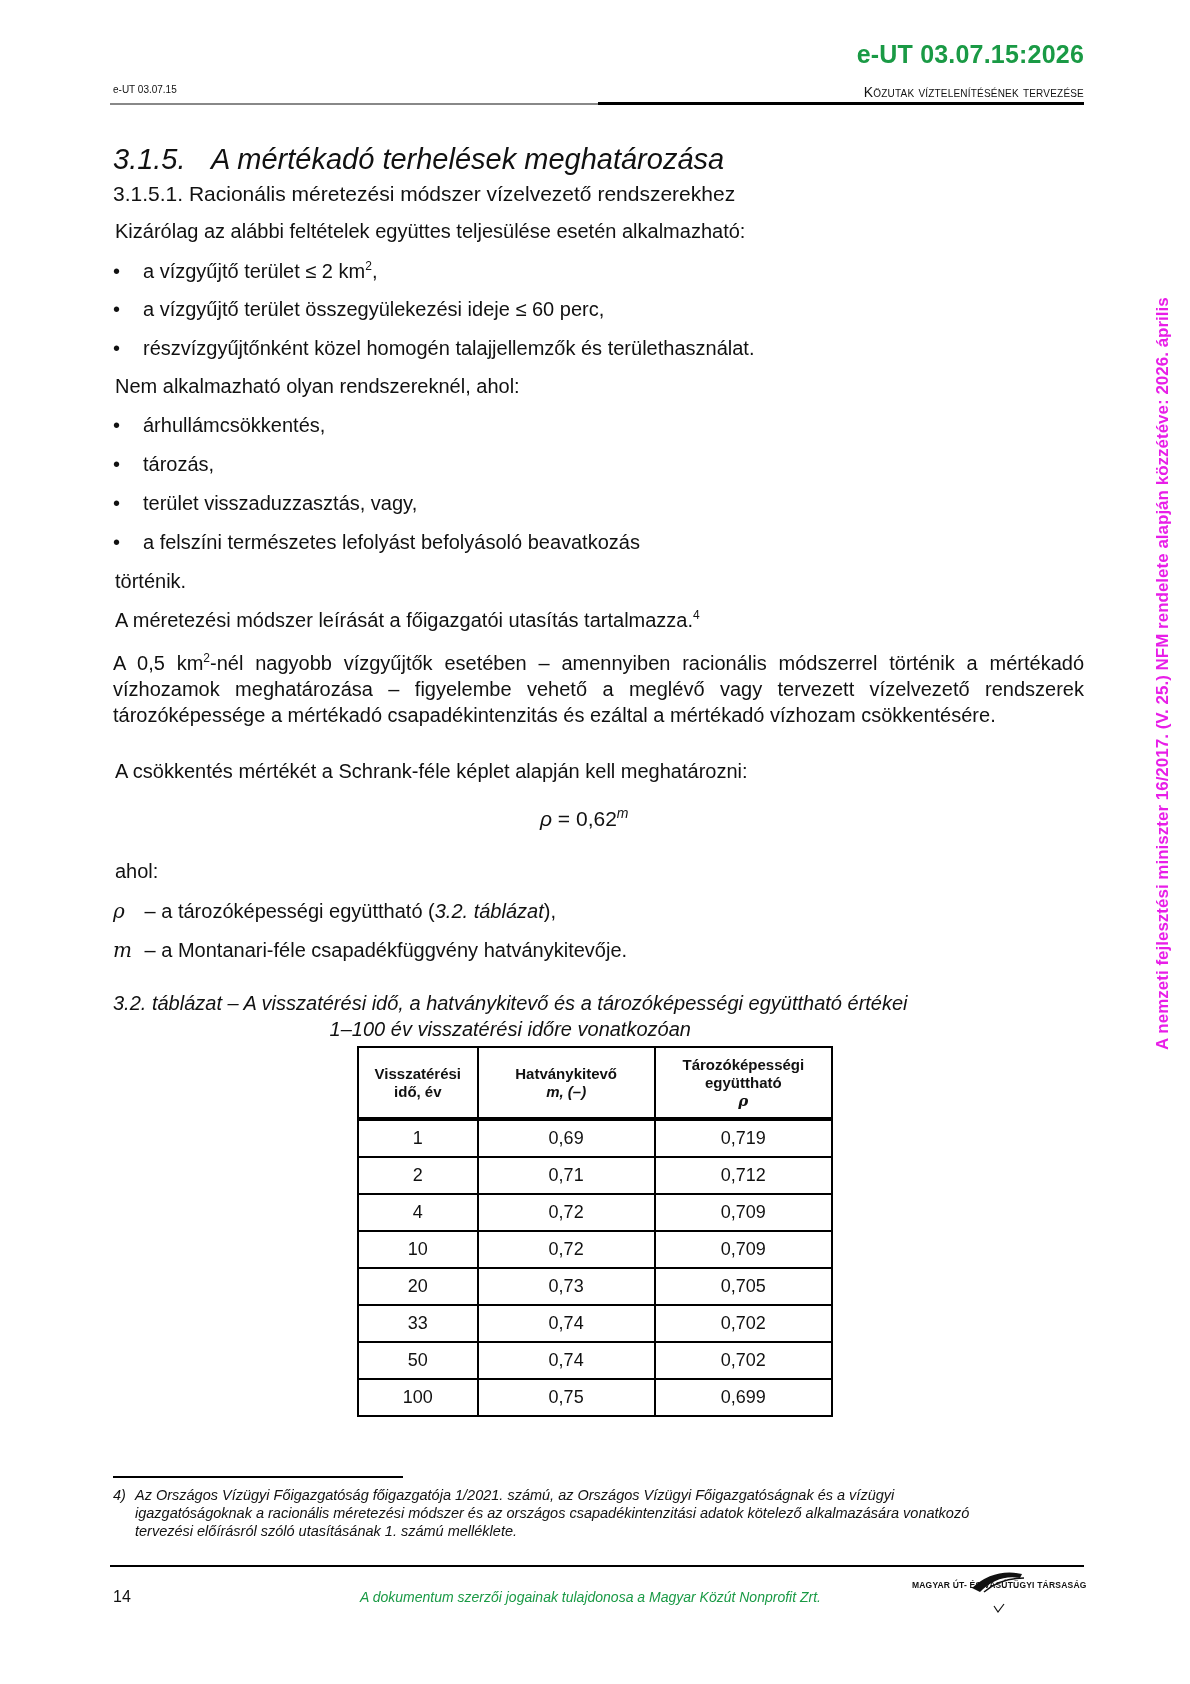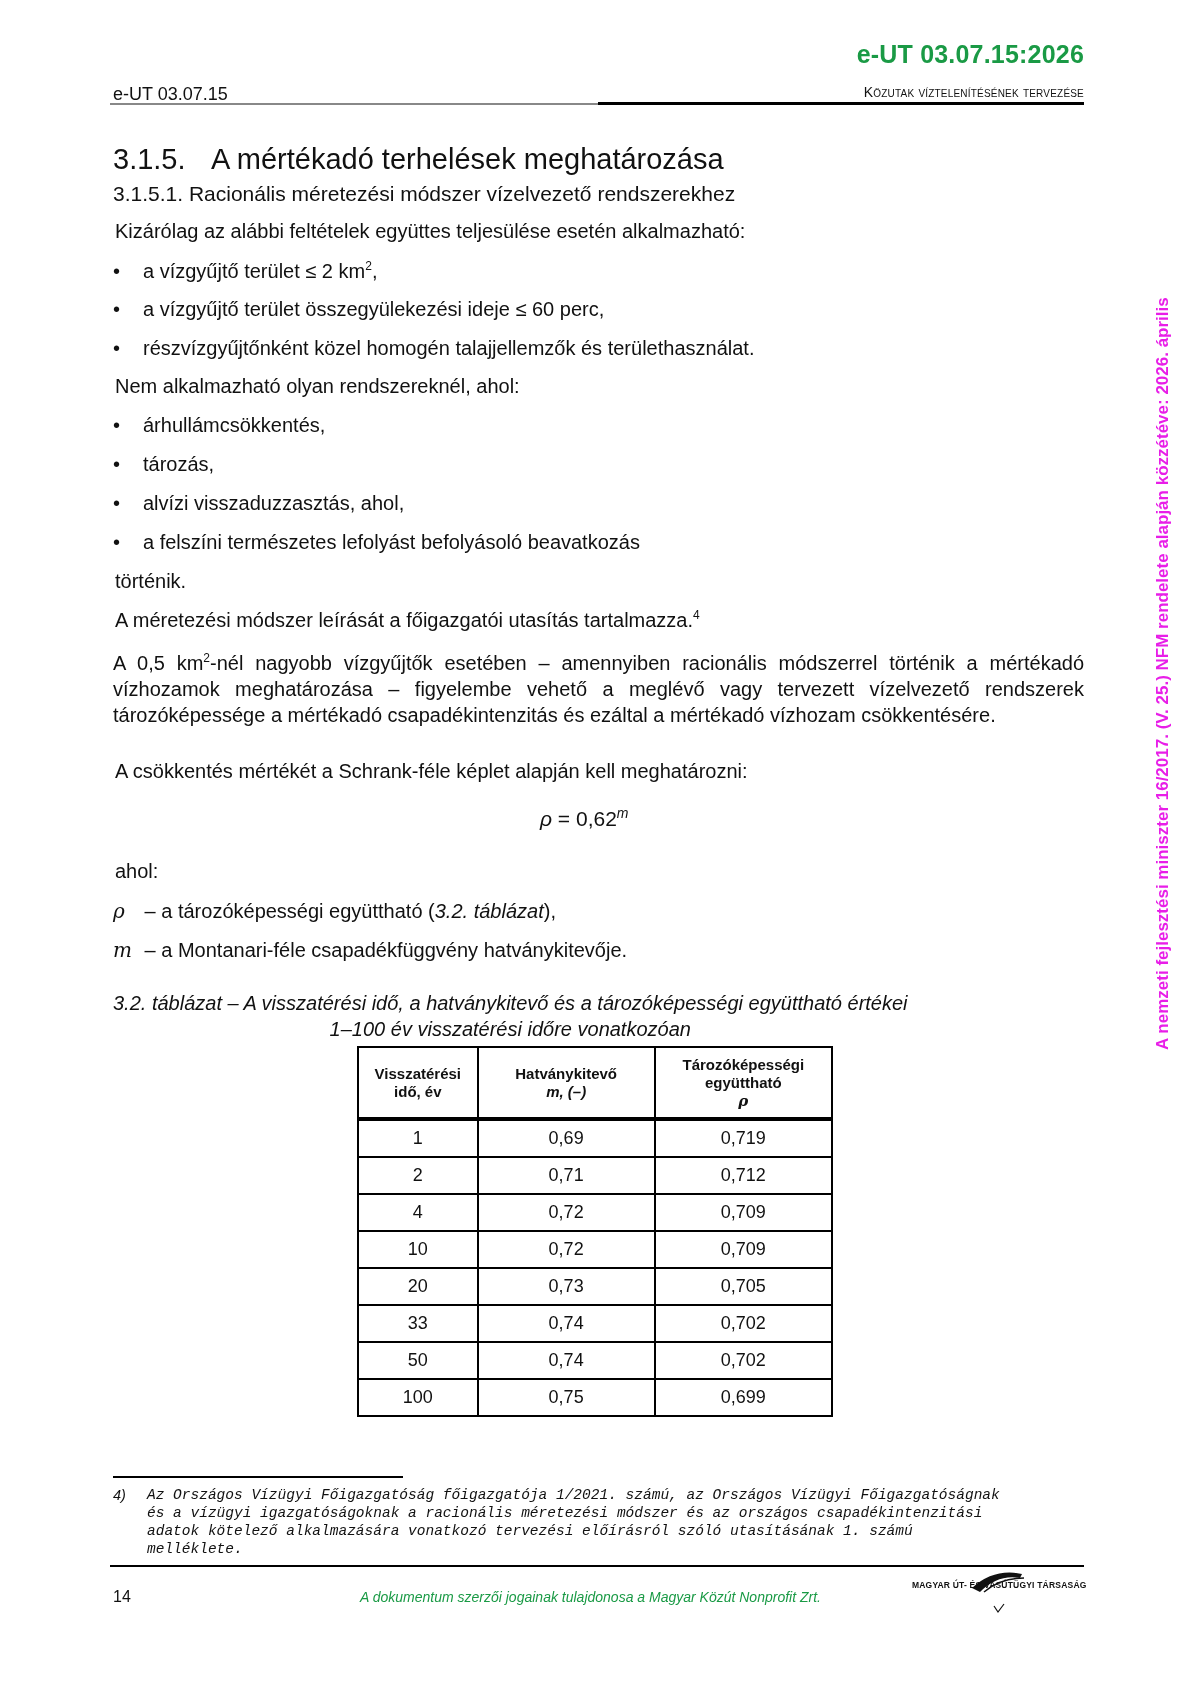--- a/index.html
+++ b/index.html
@@ -1,44 +1,44 @@
 <!DOCTYPE html>
 <html><head>
 <meta charset="utf-8">
 <style>
   html, body { margin:0; padding:0; background:#ffffff; }
   body { width:1190px; height:1684px; position:relative; overflow:hidden;
          font-family:"Liberation Sans", sans-serif; color:#111; }
   .abs { position:absolute; }
   .doc-code { right:106px; top:40px; font-size:25px; font-weight:bold; color:#1a9a45; letter-spacing:0.2px; }
-  .hdr-left { left:113px; top:84px; font-size:18px; }
+  .hdr-left { left:113px; top:84px; font-size:10px; }
   .hdr-right { right:106px; top:84px; font-size:14px; font-variant:small-caps; letter-spacing:0.2px; }
   .hdr-rule-l { left:110px; top:103px; width:488px; height:2px; background:#888; }
   .hdr-rule-r { left:598px; top:102px; width:486px; height:3px; background:#000; }
-  .h3 { left:113px; top:143px; font-size:29px; white-space:nowrap; }
+  .h3 { left:113px; top:143px; font-size:29px; font-style:italic; white-space:nowrap; }
   .h3 .num { display:inline-block; width:98px; }
   .h4 { left:113px; top:182px; font-size:21px; white-space:nowrap; }
   .p { left:115px; font-size:20px; white-space:nowrap; }
   .bullet { left:113px; font-size:20px; white-space:nowrap; }
   .bullet .dot { display:inline-block; width:30px; }
   .para { left:113px; width:971px; font-size:20px; line-height:26px; text-align:justify; }
   .formula { left:540px; top:805px; font-family:Liberation Sans, sans-serif; font-size:21px; font-style:normal; }
   .formula i { font-style:italic; }
   .formula sup { font-size:14px; font-style:italic; }
   .defn { left:113px; font-size:20px; white-space:nowrap; }
   .defn .sym { font-family:"DejaVu Serif", serif; font-style:italic; display:inline-block; width:26px; }
   .caption { left:113px; top:990px; font-size:20px; font-style:italic; line-height:26px;text-align:center; }
   table.t { position:absolute; left:357px; top:1046px; width:476px; border-collapse:collapse; font-size:18px; }
   table.t th, table.t td { border:2px solid #000; text-align:center; }
   table.t th { font-size:15px; font-weight:bold; height:67px; line-height:18px; border-bottom:4px solid #000; }
   table.t td { height:33px; }
   .fn-rule { left:113px; top:1476px; width:290px; height:2px; background:#000; }
   .fn { left:113px; top:1486px; font-size:14.5px; font-style:italic; line-height:18px; width:900px; }
   .fn .fnum { position:absolute; left:0; top:0; }
-  .fn .fbody { margin-left:34px; display:block;font-family:Liberation Mono, monospace; }
+  .fn .fbody { margin-left:22px; display:block; }
   .ft-rule { left:110px; top:1565px; width:974px; height:2px; background:#000; }
   .page-num { left:113px; top:1588px; font-size:16px; }
   .copyright { left:360px; top:1589px; font-size:14px; font-style:italic; color:#1a9a45; }
   .logo { left:912px; top:1570px; width:180px; height:50px; }
   .logo-text { position:absolute; left:0; top:10px; font-size:8.5px; font-weight:bold; white-space:nowrap; letter-spacing:0.2px; }
   .side { left:1153px; top:1050px; transform-origin:0 0; transform:rotate(-90deg);
           font-size:17px; font-weight:bold; color:#e81ee8; white-space:nowrap; }
 </style>
 </head>
 <body>
@@ -55,21 +55,21 @@
 <div class="abs h4">3.1.5.1. Racionális méretezési módszer vízelvezető rendszerekhez</div>
 
 <div class="abs p" style="top:220px">Kizárólag az alábbi feltételek együttes teljesülése esetén alkalmazható:</div>
 <div class="abs bullet" style="top:259px"><span class="dot">•</span><span>a vízgyűjtő terület ≤ 2 km</span><sup style="font-size:12px">2</sup><span>,</span></div>
 <div class="abs bullet" style="top:298px"><span class="dot">•</span><span>a vízgyűjtő terület összegyülekezési ideje ≤ 60 perc,</span></div>
 <div class="abs bullet" style="top:337px"><span class="dot">•</span><span>részvízgyűjtőnként közel homogén talajjellemzők és területhasználat.</span></div>
 
 <div class="abs p" style="top:375px">Nem alkalmazható olyan rendszereknél, ahol:</div>
 <div class="abs bullet" style="top:414px"><span class="dot">•</span><span>árhullámcsökkentés,</span></div>
 <div class="abs bullet" style="top:453px"><span class="dot">•</span><span>tározás,</span></div>
-<div class="abs bullet" style="top:492px"><span class="dot">•</span><span>alvízi visszaduzzasztás, ahol,</span></div>
+<div class="abs bullet" style="top:492px"><span class="dot">•</span><span>terület visszaduzzasztás, vagy,</span></div>
 <div class="abs bullet" style="top:531px"><span class="dot">•</span><span>a felszíni természetes lefolyást befolyásoló beavatkozás</span></div>
 <div class="abs p" style="top:570px">történik.</div>
 
 <div class="abs p" style="top:608px"><span>A méretezési módszer leírását a főigazgatói utasítás tartalmazza.</span><sup style="font-size:12px">4</sup></div>
 
 <div class="abs para" style="top:645px"><span>A 0,5 km</span><sup style="font-size:12px">2</sup><span>-nél nagyobb vízgyűjtők esetében – amennyiben racionális módszerrel történik a mérték­adó vízhozamok meghatározása – figyelembe vehető a meglévő vagy tervezett vízelvezető rend­szerek tározóképessége a mértékadó csapadékintenzitás és ezáltal a mértékadó vízhozam csök­kentésére.</span></div>
 
 <div class="abs p" style="top:760px">A csökkentés mértékét a Schrank-féle képlet alapján kell meghatározni:</div>
 
 <div class="abs formula"><i>ρ</i><span> = 0,62</span><sup>m</sup></div>

